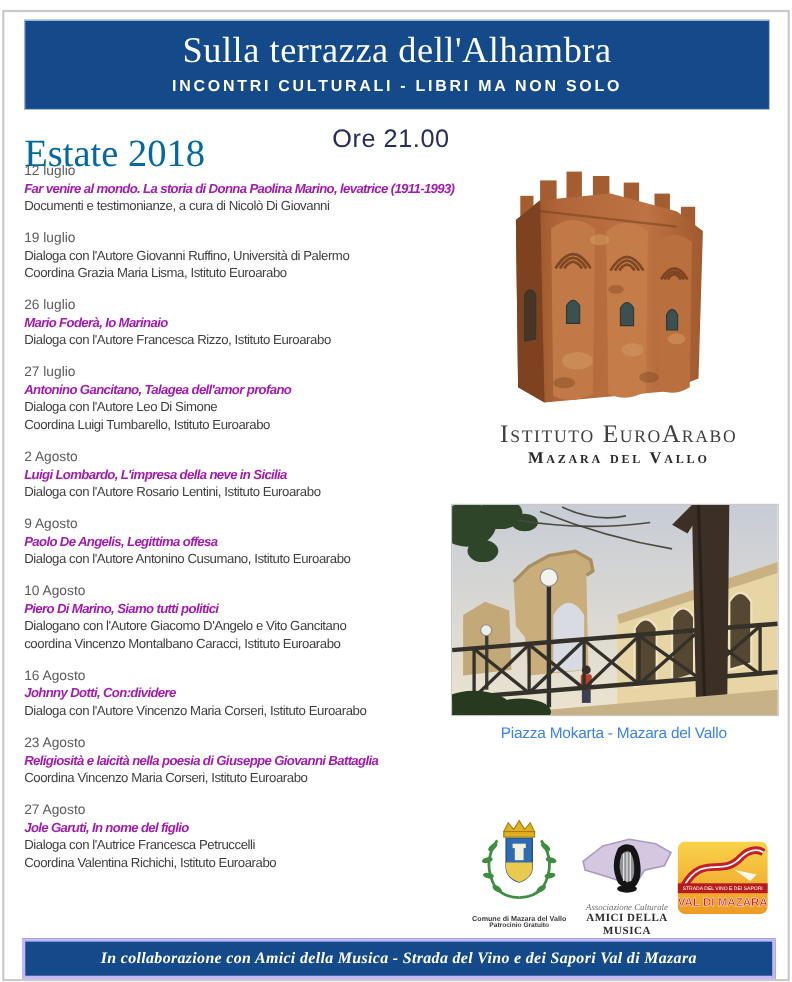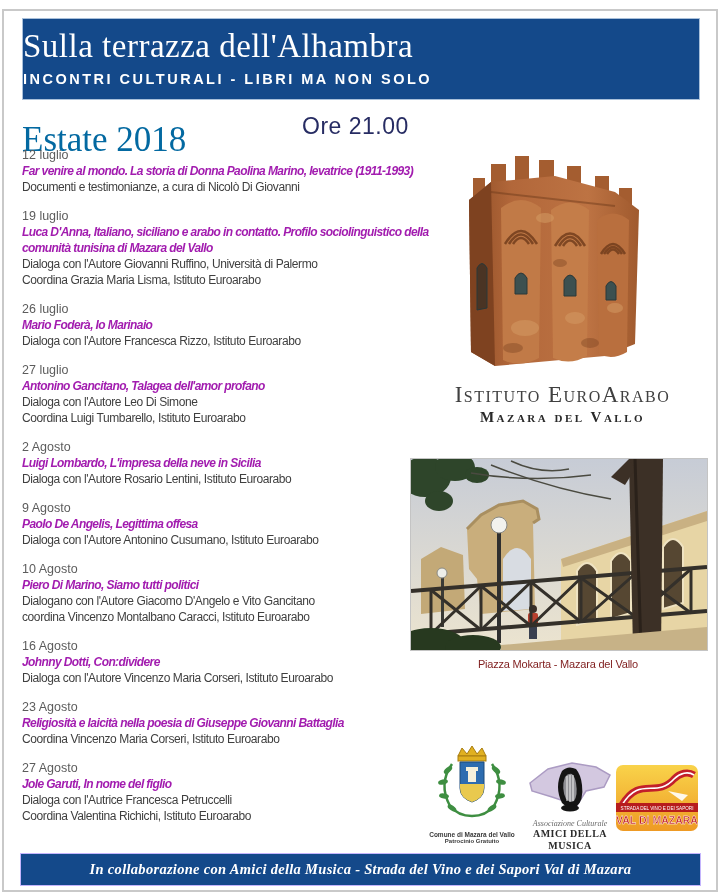--- a/index.html
+++ b/index.html
@@ -2,21 +2,21 @@
 <html><head>
 <meta charset="utf-8">
 <style>
   html,body{margin:0;padding:0;background:#fff;}
   #poster{position:relative;width:720px;height:893px;background:#ffffff;overflow:hidden;
           font-family:"Liberation Sans",sans-serif;}
   #frame{position:absolute;left:2px;top:9px;width:712px;height:879px;border:2px solid #c9c9c9;pointer-events:none;}
 
   
   .header-bar{position:absolute;left:22px;top:18px;width:676px;height:80px;background:#14498a;
-              border:1px solid #a9c0da;color:#fff;}
+              border:1px solid #a9c0da;color:#fff;text-align:center;}
   .header-title{font-family:"Liberation Serif",serif;font-size:33px;margin-top:9px;letter-spacing:0.5px;}
   .header-subtitle{font-size:14.5px;font-weight:bold;letter-spacing:2.5px;margin-top:6px;}
 
   
   .season-title{position:absolute;left:22px;top:120px;font-family:"Liberation Serif",serif;
                 font-size:35px;color:#0369a1;}
   .season-time{position:absolute;left:302px;top:113px;font-size:23px;color:#272c63;letter-spacing:0.5px;}
 
   
   #events{position:absolute;left:22px;top:147px;width:442px;}
@@ -28,36 +28,36 @@
   
   .tower-fig{position:absolute;left:455px;top:148px;width:206px;height:236px;}
   .institute-name{position:absolute;left:415px;top:382px;width:295px;text-align:center;
                   font-family:"Liberation Serif",serif;font-variant:small-caps;font-size:23px;
                   color:#404040;letter-spacing:1.5px;}
   .institute-city{position:absolute;left:415px;top:409px;width:295px;text-align:center;
                   font-family:"Liberation Serif",serif;font-variant:small-caps;font-size:15px;
                   color:#2a2a2a;letter-spacing:2.5px;font-weight:bold;}
   .piazza-photo{position:absolute;left:410px;top:458px;width:296px;height:191px;border:1px solid #c4c4c4;}
   .photo-caption{position:absolute;left:405px;top:658px;width:306px;text-align:center;
-                 font-size:11px;color:#7f1d1d;letter-spacing:-0.2px;}
+                 font-size:14px;color:#3b82f6;letter-spacing:-0.2px;}
 
   
   .logo{position:absolute;}
   .logo-comune{left:422px;top:744px;width:100px;height:102px;}
   .logo-amici{left:524px;top:757px;width:92px;height:95px;text-align:center;}
   .logo-val{left:616px;top:765px;width:82px;height:84px;}
   .comune-text1{font-size:6.5px;font-weight:bold;color:#3a3a3a;text-align:center;margin-top:1px;}
   .comune-text2{font-size:6px;font-weight:bold;color:#3a3a3a;text-align:center;}
   .amici-script{font-family:"Liberation Serif",serif;font-style:italic;font-size:8px;color:#6b6b6b;line-height:9px;}
   .amici-caps{font-family:"Liberation Serif",serif;font-size:10px;font-weight:bold;color:#2b2b2b;
               letter-spacing:0.5px;line-height:12px;}
 
   
   .footer-bar{position:absolute;left:20px;top:853px;width:679px;height:31px;background:#14498a;
-              border:1px solid #c4b5fd;color:#fff;display:flex;align-items:center;justify-content:center;}
+              border:3px solid #c4b5fd;color:#fff;display:flex;align-items:center;justify-content:center;}
   .footer-text{font-family:"Liberation Serif",serif;font-style:italic;font-weight:bold;
                font-size:14.5px;letter-spacing:0.3px;}
 </style>
 </head>
 <body>
 
 <div id="poster">
   <div id="frame"></div>
 
   <div class="header-bar">
@@ -72,21 +72,20 @@
     <div class="event">
       <div class="event-date">12 luglio</div>
       <div class="event-title">Far venire al mondo. La storia di Donna Paolina Marino, levatrice (1911-1993)</div>
       <div class="event-details">
           <div>Documenti e testimonianze, a cura di Nicolò Di Giovanni</div>
         </div>
     </div>
 
     <div class="event">
       <div class="event-date">19 luglio</div>
-      <div class="event-title">Luca D'Anna, Italiano, siciliano e arabo in contatto. Profilo sociolinguistico della comunità tunisina di Mazara del Vallo</div>
       <div class="event-details">
           <div>Dialoga con l'Autore Giovanni Ruffino, Università di Palermo</div>
           <div>Coordina Grazia Maria Lisma, Istituto Euroarabo</div>
         </div>
     </div>
 
     <div class="event">
       <div class="event-date">26 luglio</div>
       <div class="event-title">Mario Foderà, Io Marinaio</div>
       <div class="event-details">

